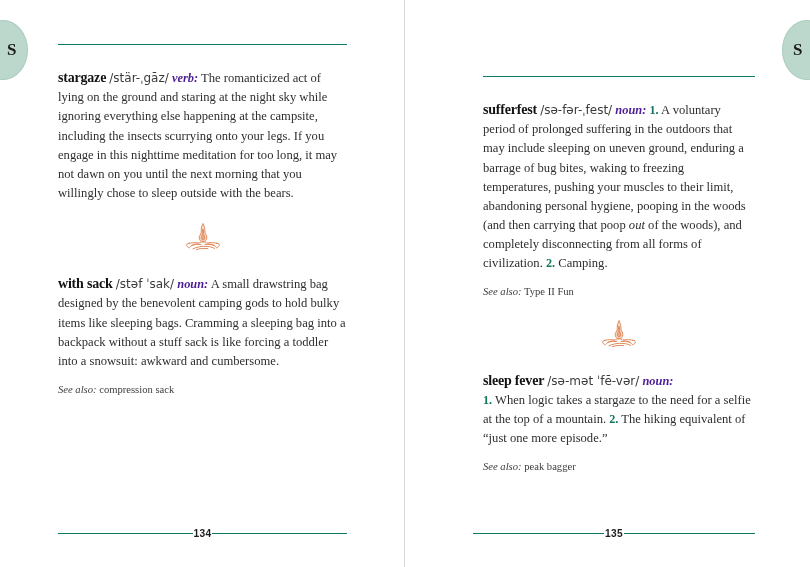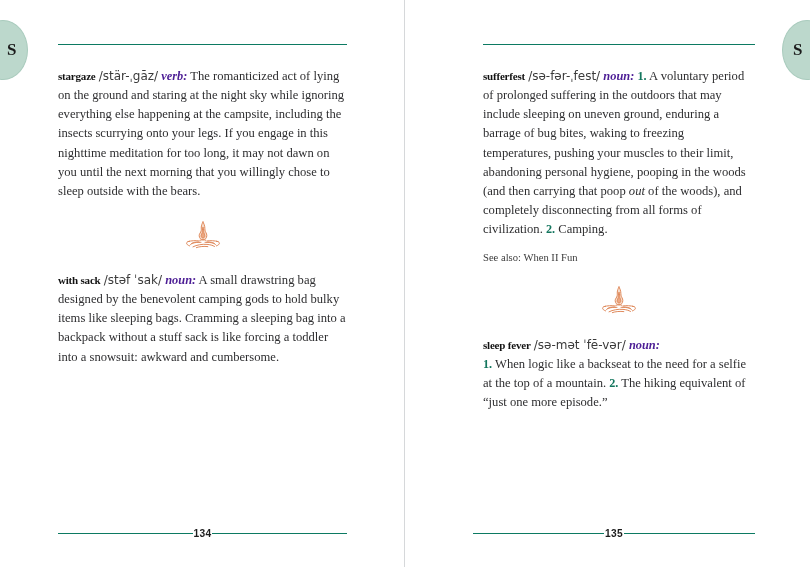--- a/index.html
+++ b/index.html
@@ -70,41 +70,41 @@
 
   
   .column {
     position: absolute;
     left: 58px;
     right: 58px;
     top: 44px;
     bottom: 44px;
   }
   .page.right .column { left: 480px; right: 58px; }
-  .page.right .column { left: 78px; right: 55px; }
+  .page.right .column { left: 78px; right: 55px; margin-top: 32px; }
 
   .rule-top {
     height: 0;
     border-top: 1.6px solid #0c7a62;
     margin-bottom: 22px;
     width: 100%;
   }
 
   
   .entry {
     font-size: 12.6px;
     line-height: 1.52;
     color: #2e2e30;
     text-align: left;
   }
 
   .headword {
     font-family: "Liberation Serif", "DejaVu Serif", serif;
     font-weight: bold;
-    font-size: 11px;
+    font-size: 14px;
     color: #121212;
     letter-spacing: -0.2px;
   }
   .pron {
     font-family: "DejaVu Sans", sans-serif;
     font-size: 12px;
     color: #3a3a3a;
     letter-spacing: 0;
   }
   .pos {
@@ -120,20 +120,21 @@
   }
   .ital { font-style: italic; }
 
   .see-also {
     margin-top: 11px;
     font-size: 10.6px;
     color: #3c3c3c;
     line-height: 1.45;
   }
   .see-also .sa-label {
+    font-style: italic;
   }
 
   
   .ornament {
     display: flex;
     justify-content: center;
     margin: 18px 0 20px 0;
   }
   .ornament svg { display: block; }
 
@@ -196,20 +197,23 @@
             <path d="M11.8 24.4 C14.6 23.5 18 23.1 21 23.3"></path>
             <path d="M34.2 24.4 C31.4 23.5 28 23.1 25 23.3"></path>
           </g>
         </svg>
       </div>
 
       <div class="entry">
         <span class="headword">with sack</span><span> </span><span class="pron">/stəf ˈsak/</span><span> </span><span class="pos">noun:</span><span> A small drawstring bag designed by the benevolent camping gods to hold bulky items like sleeping bags. Cramming a sleeping bag into a backpack without a stuff sack is like forcing a toddler into a snowsuit: awkward and cumbersome.</span>
       </div>
 
+      <div class="see-also">
+        <span class="sa-label">See also:</span><span> compression sack</span>
+      </div>
     </div>
 
     <div class="folio">
       <span class="fline"></span>
       <span class="fnum">134</span>
       <span class="fline"></span>
     </div>
   </div>
 
   <div class="page right">
@@ -219,21 +223,21 @@
     </div>
 
     <div class="column">
       <div class="rule-top"></div>
 
       <div class="entry">
         <span class="headword">sufferfest</span><span> </span><span class="pron">/sə-fər-ˌfest/</span><span> </span><span class="pos">noun:</span><span> </span><span class="sense-num">1.</span><span> A voluntary period of prolonged suffering in the outdoors that may include sleeping on uneven ground, enduring a barrage of bug bites, waking to freezing temperatures, pushing your muscles to their limit, abandoning personal hygiene, pooping in the woods (and then carrying that poop </span><span class="ital">out</span><span> of the woods), and completely disconnecting from all forms of civilization. </span><span class="sense-num">2.</span><span> Camping.</span>
       </div>
 
       <div class="see-also">
-        <span class="sa-label">See also:</span><span> When II Fun</span>
+        <span class="sa-label">See also:</span><span> Type II Fun</span>
       </div>
 
       <div class="ornament">
         <svg width="46" height="32" viewBox="0 0 46 32" aria-hidden="true">
           <g fill="none" stroke="#e08a5c" stroke-width="1" stroke-linecap="round" stroke-linejoin="round">
             <path d="M23 3 C20.4 7.2 21.6 9.4 21.2 11.6 C20.8 13.8 19.2 14.4 19.2 16.6 C19.2 19.2 20.9 20.8 23 20.8 C25.1 20.8 26.8 19.2 26.8 16.6 C26.8 14.2 25.4 13.4 25 11.2 C24.7 9.2 25.3 6.6 23 3 Z" fill="#f3c4a6" fill-opacity="0.55"></path>
             <path d="M23 8.5 C21.9 11 22.6 12.2 22.3 13.6 C22 15 21.2 15.4 21.2 16.7 C21.2 18.2 22 19 23 19 C24 19 24.8 18.2 24.8 16.7 C24.8 15.4 24.1 15 23.8 13.5 C23.5 12.1 24 10.6 23 8.5 Z" fill="#e8956a" fill-opacity="0.75"></path>
             <path d="M10.5 25.5 C12.5 23.4 16 22.6 19.5 23.2"></path>
             <path d="M35.5 25.5 C33.5 23.4 30 22.6 26.5 23.2"></path>
             <path d="M8 22.6 C11.5 21.6 15.5 21.4 18.6 21.9"></path>
@@ -243,23 +247,26 @@
             <path d="M36.4 26.9 C38.4 26.2 39.4 25.2 39.4 24.2 C39.4 23.2 38.2 22.4 36.4 22.2"></path>
             <path d="M16.4 28.6 C19.6 27.5 23.8 27.1 27.8 27.6"></path>
             <path d="M19.8 21.3 C21.5 20.6 24.3 20.6 26 21.3"></path>
             <path d="M11.8 24.4 C14.6 23.5 18 23.1 21 23.3"></path>
             <path d="M34.2 24.4 C31.4 23.5 28 23.1 25 23.3"></path>
           </g>
         </svg>
       </div>
 
       <div class="entry">
-        <span class="headword">sleep fever</span><span> </span><span class="pron">/sə-mət ˈfē-vər/</span><span> </span><span class="pos">noun:</span><br><span class="sense-num">1.</span><span> When logic like a backseat to the need for a selfie at the top of a mountain. </span><span class="sense-num">2.</span><span> The hiking equivalent of “just one more episode.”</span>
-      </div>
-
+        <span class="headword">sleep fever</span><span> </span><span class="pron">/sə-mət ˈfē-vər/</span><span> </span><span class="pos">noun:</span><br><span class="sense-num">1.</span><span> When logic takes a stargaze to the need for a selfie at the top of a mountain. </span><span class="sense-num">2.</span><span> The hiking equivalent of “just one more episode.”</span>
+      </div>
+
+      <div class="see-also">
+        <span class="sa-label">See also:</span><span> peak bagger</span>
+      </div>
     </div>
 
     <div class="folio">
       <span class="fline"></span>
       <span class="fnum">135</span>
       <span class="fline"></span>
     </div>
   </div>
 
   <div class="spine"></div>

